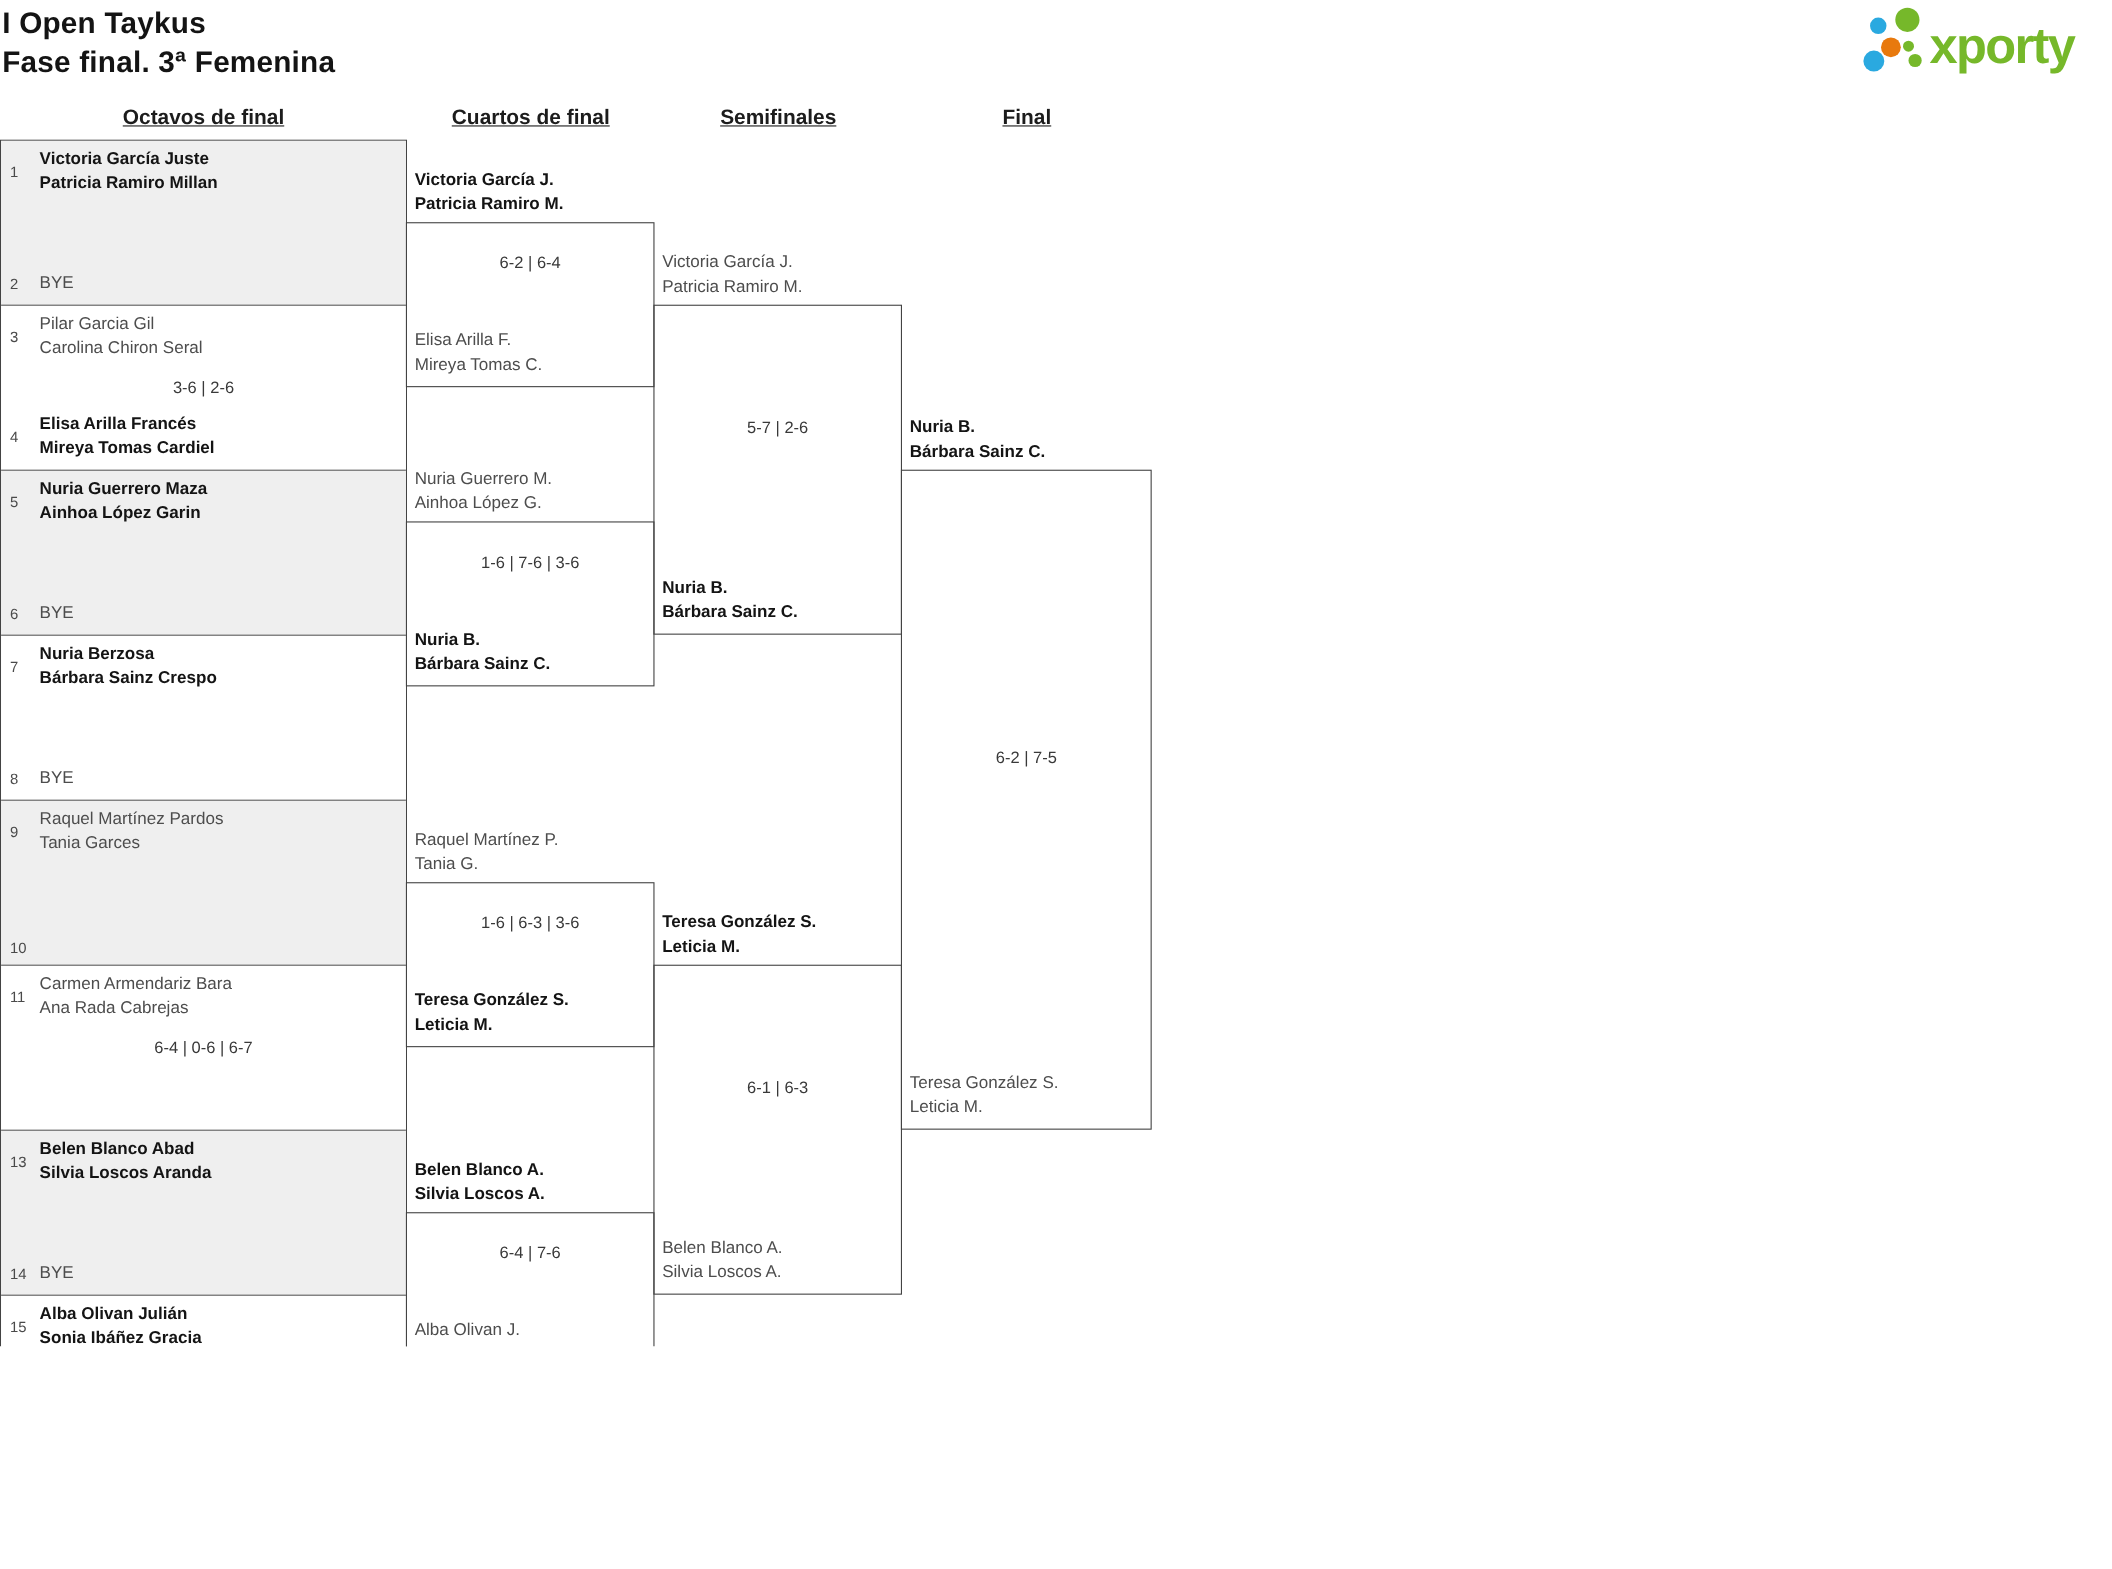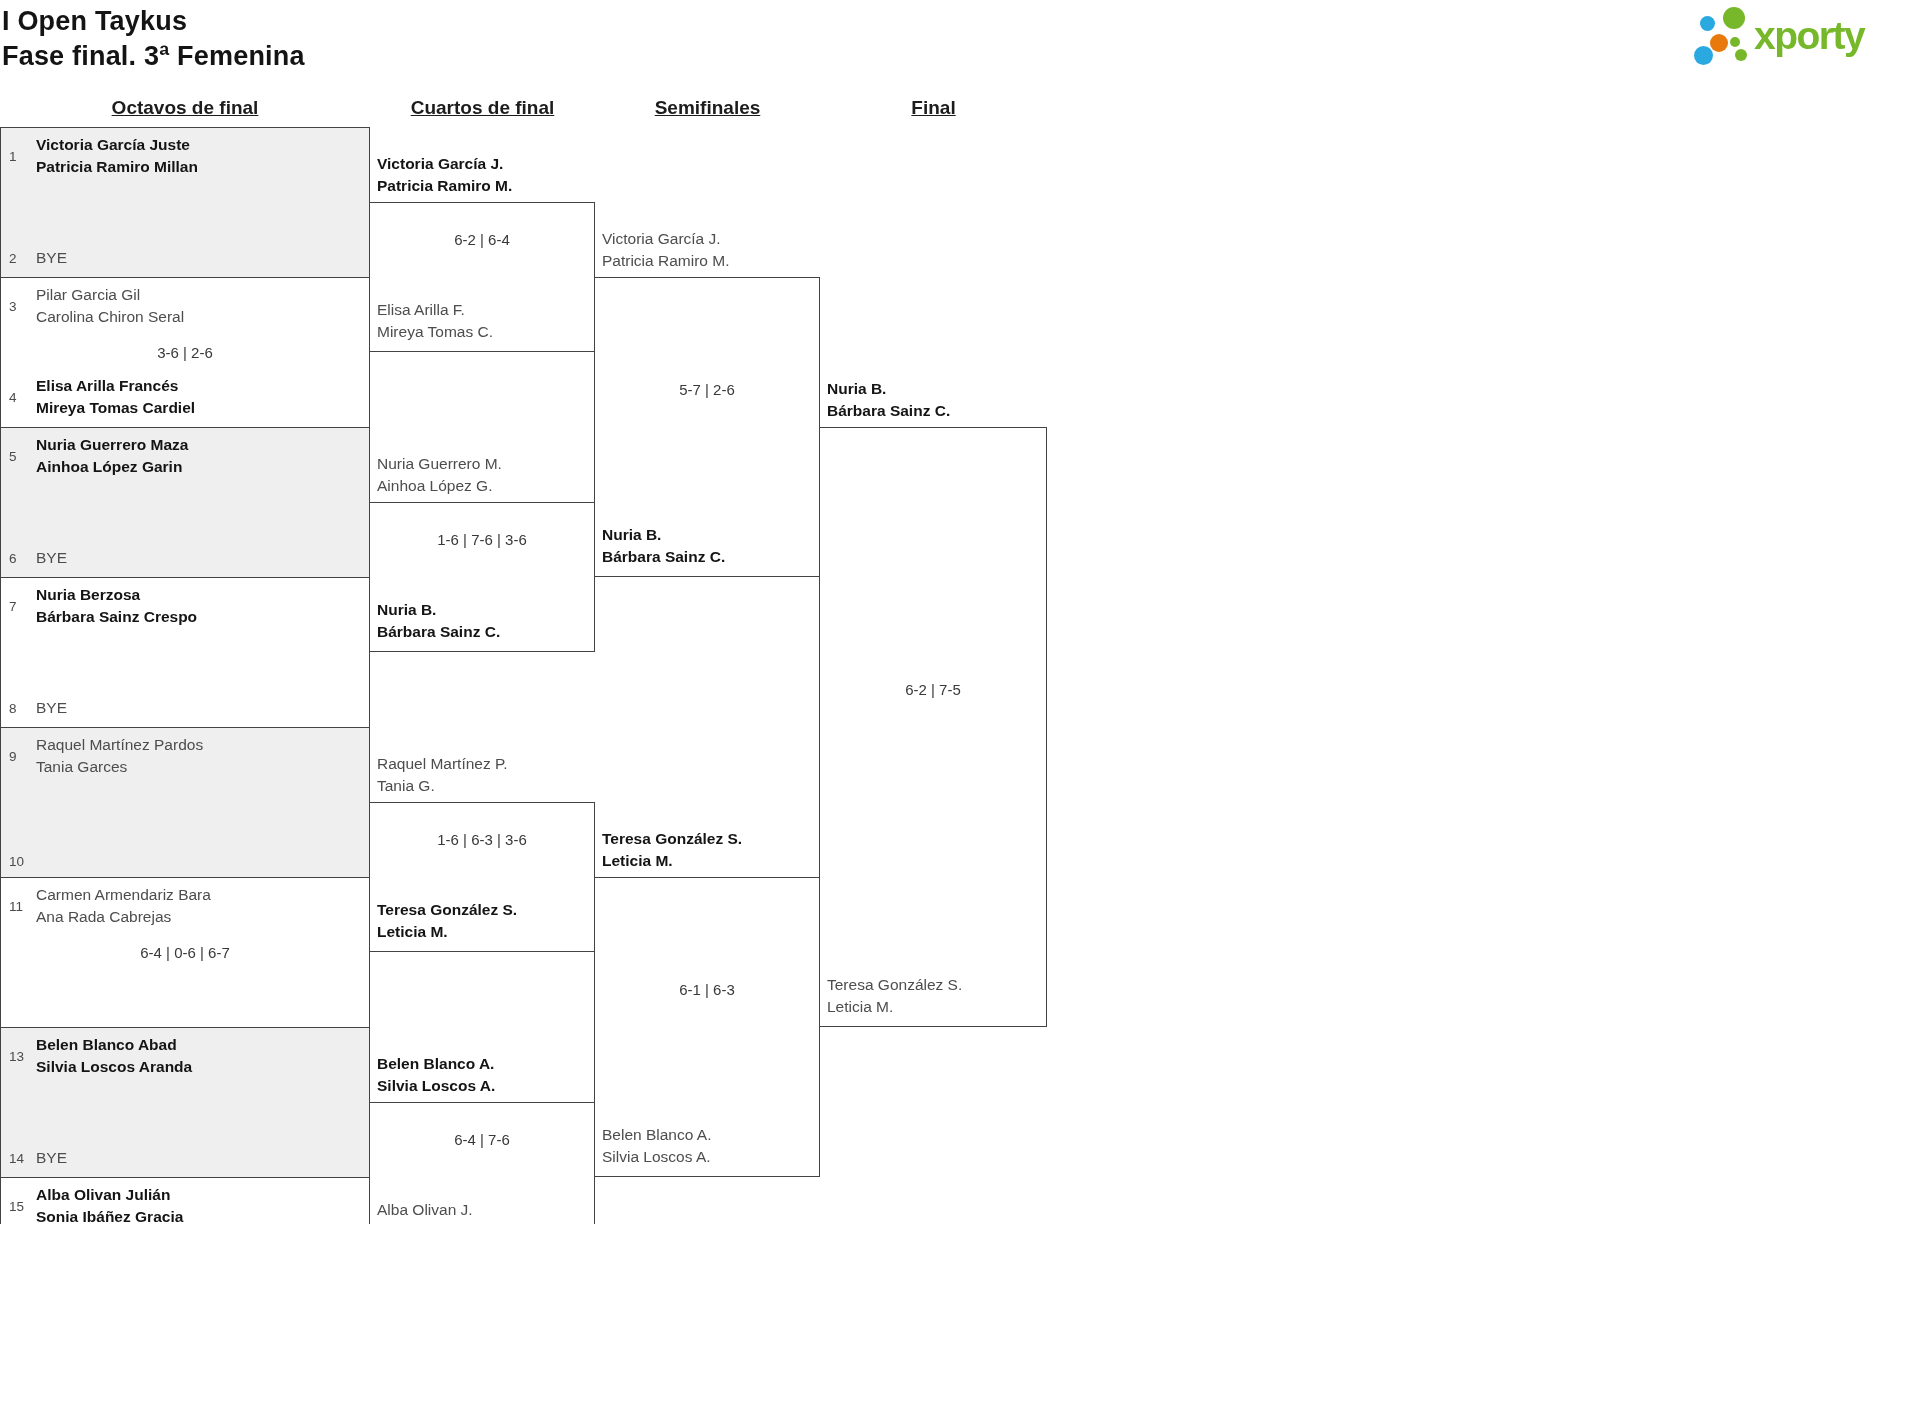--- a/index.html
+++ b/index.html
@@ -28,21 +28,21 @@
 
   
   .logo{position:absolute;left:1690px;top:2px;width:230px;height:78px;}
   .dot{position:absolute;border-radius:50%;}
   .dot-green-lg {left:33px; top:5px;  width:22px;height:22px;background:var(--brand-green);}
   .dot-blue-sm  {left:10px; top:14px; width:15px;height:15px;background:var(--brand-blue);}
   .dot-orange   {left:20px; top:32px; width:18px;height:18px;background:var(--brand-orange);}
   .dot-green-sm {left:40px; top:35px; width:10px;height:10px;background:var(--brand-green);}
   .dot-blue-lg  {left:4px;  top:44px; width:19px;height:19px;background:var(--brand-blue);}
   .dot-green-md {left:45px; top:47px; width:12px;height:12px;background:var(--brand-green);}
-  .logo-text{position:absolute;left:64px;top:12px;font-size:39px;font-weight:700;
+  .logo-text{position:absolute;left:64px;top:12px;font-size:46px;font-weight:700;
              letter-spacing:-1.5px;color:var(--brand-green);}
 
   
   .r16{position:absolute;left:0;top:127px;width:370px;border:1px solid var(--line);}
   .m16{position:relative;height:150px;border-bottom:1px solid var(--line);background:#fff;}
   .m16:last-child{border-bottom:none;}
   .m16.grey{background:var(--box-fill);}
   .slot{display:flex;align-items:center;gap:9px;}
   .slot.top{position:absolute;left:8px;top:6px;right:4px;}
   .slot.bottom{position:absolute;left:8px;bottom:8px;right:4px;}
@@ -54,21 +54,21 @@
   .score{position:absolute;left:0;right:0;text-align:center;font-size:15px;
          color:#393939;line-height:22px;}
   .m16 .score{top:50%;transform:translateY(-50%);}
 
   
   .adv{position:absolute;border:1px solid var(--line);}
   .adv .t1{position:absolute;left:7px;bottom:calc(100% + 6px);}
   .adv .t2{position:absolute;left:7px;bottom:8px;}
   .adv .score{top:calc(50% - 48px);}
   .qf{left:369px;width:226px;height:150px;}
-  .qf1{top:202px;} .qf2{top:502px;} .qf3{top:802px;} .qf4{top:1102px;}
+  .qf1{top:202px;} .qf2{top:474px;} .qf3{top:802px;} .qf4{top:1102px;}
   .sf{left:594px;width:226px;height:300px;}
   .sf1{top:277px;} .sf2{top:877px;}
   .fin{left:819px;width:228px;height:600px;top:427px;}
 </style>
 </head>
 <body>
 
 <div class="canvas">
 
   <div class="title">

